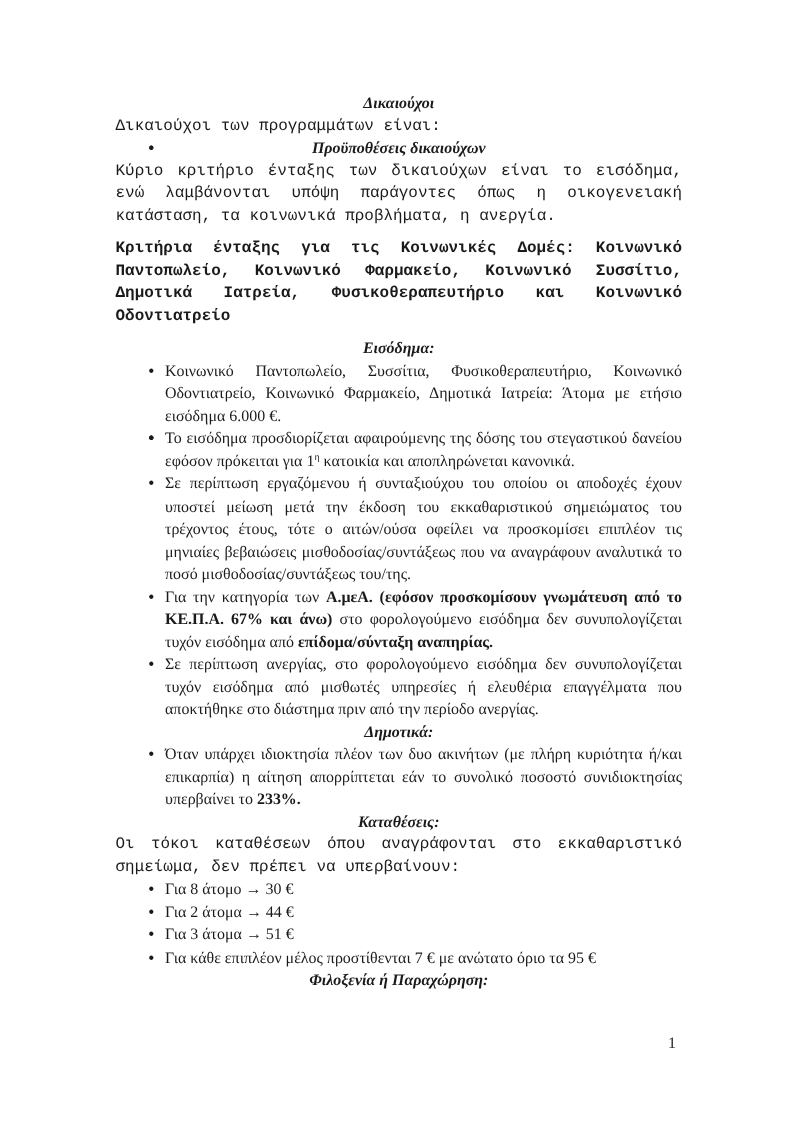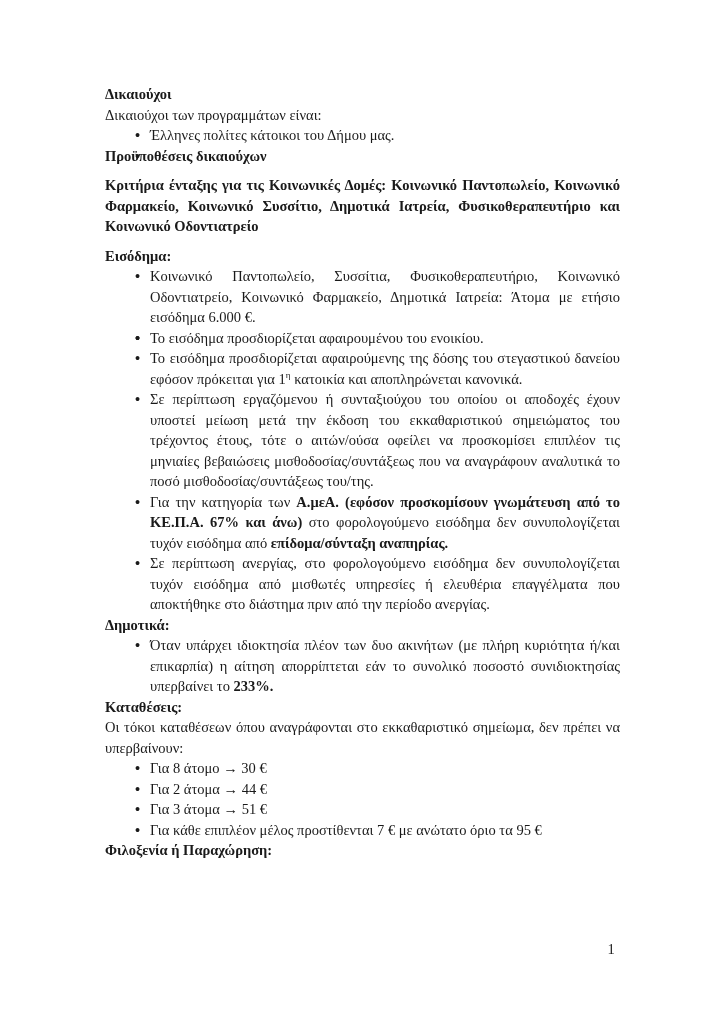--- a/index.html
+++ b/index.html
@@ -23,25 +23,27 @@
   .doc-content {
     position: absolute;
     top: 84px;
     left: 105px;
     width: 515px;
     font-size: 14.5px;
     line-height: 20.5px;
   }
   .heading {
     font-weight: bold;
-    text-align: left;
+    text-align: center;
+    font-style: italic;
   }
   .para {
     margin: 0;
     text-align: justify;
+    font-family: Liberation Mono, monospace;
   }
   .para.bold-block {
     font-weight: bold;
   }
   .bullet {
     position: relative;
     padding-left: 45px;
     text-align: justify;
   }
   .bullet .dot {
@@ -70,30 +72,31 @@
     font-size: 14.5px;
   }
 </style>
 </head>
 <body>
 
 <div class="doc-page">
   <div class="doc-content">
       <div class="heading">Δικαιούχοι</div>
       <p class="para"><span>Δικαιούχοι των προγραμμάτων είναι:</span></p>
-      <div class="bullet"><span class="dot">•</span><span><span>Έλληνες πολίτες κάτοικοι του Δήμου μας.</span></span></div>
+      <div class="bullet"><span class="dot">•</span></div>
       <div class="bullet"><span class="dot">•</span></div>
       <div class="heading">Προϋποθέσεις δικαιούχων</div>
+      <p class="para"><span>Κύριο κριτήριο ένταξης των δικαιούχων είναι το εισόδημα, ενώ λαμβάνονται υπόψη παράγοντες όπως η οικογενειακή κατάσταση, τα κοινωνικά προβλήματα, η ανεργία.</span></p>
       <div class="spacer"></div>
       <p class="para bold-block"><span class="b">Κριτήρια ένταξης για τις Κοινωνικές Δομές: Κοινωνικό Παντοπωλείο, Κοινωνικό Φαρμακείο, Κοινωνικό Συσσίτιο, Δημοτικά Ιατρεία, Φυσικοθεραπευτήριο και Κοινωνικό Οδοντιατρείο</span></p>
       <div class="spacer"></div>
       <div class="heading">Εισόδημα:</div>
       <div class="bullet"><span class="dot">•</span><span><span>Κοινωνικό Παντοπωλείο, Συσσίτια, Φυσικοθεραπευτήριο, Κοινωνικό Οδοντιατρείο, Κοινωνικό Φαρμακείο, Δημοτικά Ιατρεία: Άτομα με ετήσιο εισόδημα 6.000 €.</span></span></div>
       <div class="bullet"><span class="dot">•</span></div>
-      <div class="bullet"><span class="dot">•</span><span><span>Το εισόδημα προσδιορίζεται αφαιρουμένου του ενοικίου.</span></span></div>
+      <div class="bullet"><span class="dot">•</span></div>
       <div class="bullet"><span class="dot">•</span><span><span>Το εισόδημα προσδιορίζεται αφαιρούμενης της δόσης του στεγαστικού δανείου εφόσον πρόκειται για 1</span><span><sup>η</sup></span><span> κατοικία και αποπληρώνεται κανονικά.</span></span></div>
       <div class="bullet"><span class="dot">•</span><span><span>Σε περίπτωση εργαζόμενου ή συνταξιούχου του οποίου οι αποδοχές έχουν υποστεί μείωση μετά την έκδοση του εκκαθαριστικού σημειώματος του τρέχοντος έτους, τότε ο αιτών/ούσα οφείλει να προσκομίσει επιπλέον τις μηνιαίες βεβαιώσεις μισθοδοσίας/συντάξεως που να αναγράφουν αναλυτικά το ποσό μισθοδοσίας/συντάξεως του/της.</span></span></div>
       <div class="bullet"><span class="dot">•</span><span><span>Για την κατηγορία των </span><span class="b">Α.μεΑ. (εφόσον προσκομίσουν γνωμάτευση από το ΚΕ.Π.Α. 67% και άνω)</span><span> στο φορολογούμενο εισόδημα δεν συνυπολογίζεται τυχόν εισόδημα από </span><span class="b">επίδομα/σύνταξη αναπηρίας.</span></span></div>
       <div class="bullet"><span class="dot">•</span><span><span>Σε περίπτωση ανεργίας, στο φορολογούμενο εισόδημα δεν συνυπολογίζεται τυχόν εισόδημα από μισθωτές υπηρεσίες ή ελευθέρια επαγγέλματα που αποκτήθηκε στο διάστημα πριν από την περίοδο ανεργίας.</span></span></div>
       <div class="heading">Δημοτικά:</div>
       <div class="bullet"><span class="dot">•</span><span><span>Όταν υπάρχει ιδιοκτησία πλέον των δυο ακινήτων (με πλήρη κυριότητα ή/και επικαρπία) η αίτηση απορρίπτεται εάν το συνολικό ποσοστό συνιδιοκτησίας υπερβαίνει το </span><span class="b">233%.</span></span></div>
       <div class="heading">Καταθέσεις:</div>
       <p class="para"><span>Οι τόκοι καταθέσεων όπου αναγράφονται στο εκκαθαριστικό σημείωμα, δεν πρέπει να υπερβαίνουν:</span></p>
       <div class="bullet"><span class="dot">•</span><span><span>Για 8 άτομο → 30 €</span></span></div>
       <div class="bullet"><span class="dot">•</span><span><span>Για 2 άτομα → 44 €</span></span></div>

